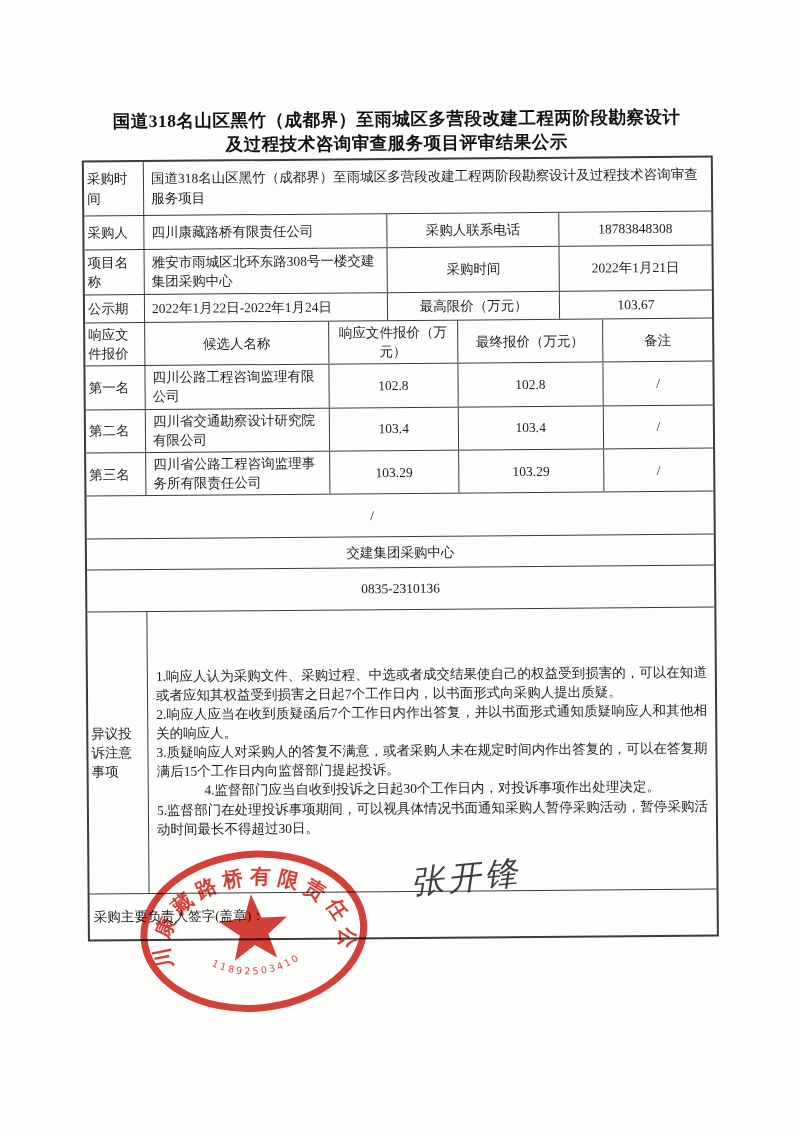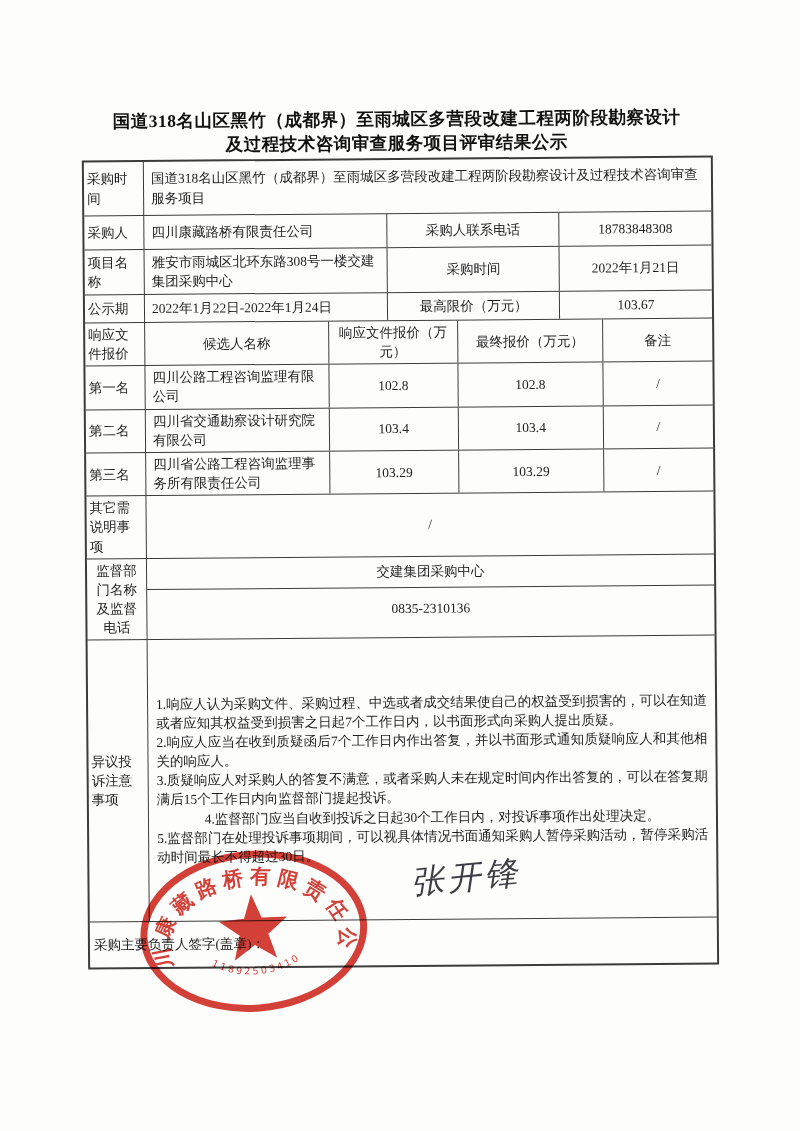--- a/index.html
+++ b/index.html
@@ -114,26 +114,24 @@
 
     <div class="row" style="min-height:40px">
       <div class="cell lab">第三名</div>
       <div class="cell val" style="width:185px">四川省公路工程咨询监理事务所有限责任公司</div>
       <div class="cell ctr" style="width:130px">103.29</div>
       <div class="cell ctr" style="width:146px">103.29</div>
       <div class="cell ctr" style="width:110px">/</div>
     </div>
 
     <div class="row" style="min-height:43px">
-      <div class="cell lab">其它需说明事项</div>
       <div class="cell ctr" style="width:571px">/</div>
     </div>
 
     <div class="row" style="min-height:73px">
-      <div class="cell lab ctr">监督部门名称及监督电话</div>
       <div class="stack" style="width:571px">
         <div class="cell sub ctr" style="min-height:31px;border-right:none">交建集团采购中心</div>
         <div class="cell sub ctr" style="min-height:41px;border-right:none">0835-2310136</div>
       </div>
     </div>
 
     <div class="row" style="min-height:282px">
       <div class="cell lab">异议投诉注意事项</div>
       <div class="cell objection-list" style="width:571px">
         <div>1.响应人认为采购文件、采购过程、中选或者成交结果使自己的权益受到损害的，可以在知道或者应知其权益受到损害之日起7个工作日内，以书面形式向采购人提出质疑。</div>

